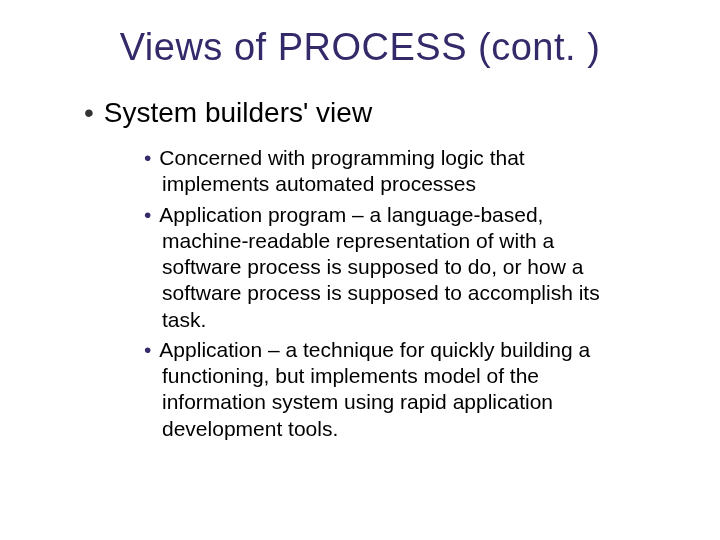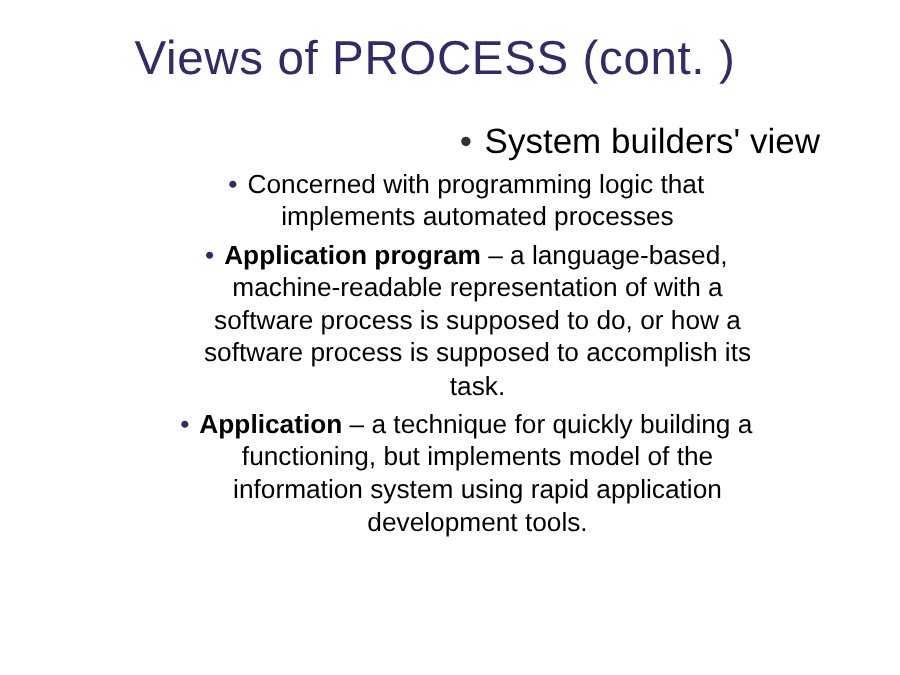--- a/index.html
+++ b/index.html
@@ -8,56 +8,54 @@
     width: 720px;
     height: 540px;
     background: #ffffff;
     font-family: Arial, Helvetica, sans-serif;
     color: #000;
   }
   .slide {
     box-sizing: border-box;
     width: 720px;
     height: 540px;
-    padding: 20px 64px 20px 40px;
+    padding: 20px 40px 20px 40px;
     position: relative;
   }
   .title {
     font-size: 38px;
     color: #332a6a;
     text-align: center;
     margin: 6px 0 28px 0;
     font-weight: normal;
     letter-spacing: 0.5px;
   }
   .bullet-l1 {
     font-size: 28px;
-    margin: 0 0 6px 44px;
+    margin: 0 0 16px 44px;
     text-indent: -20px;
     padding-left: 20px;
-    text-align: right;
   }
   .bullet-l1 .dot {
     color: #333;
     margin-right: 10px;
   }
   .bullet-l2 {
     font-size: 21px;
     line-height: 1.25;
     margin: 2px 54px 4px 104px;
     text-indent: -18px;
     padding-left: 18px;
-    text-align: center;
   }
   .bullet-l2 .dot {
     color: #332a6a;
     margin-right: 8px;
   }
   .bold {
-    font-weight: bold;
+    font-weight: normal;
   }
 </style>
 </head>
 <body>
 
 <div class="slide">
 
   <h1 class="title">Views of PROCESS (cont. )</h1>
 
   <div class="bullet-l1">

